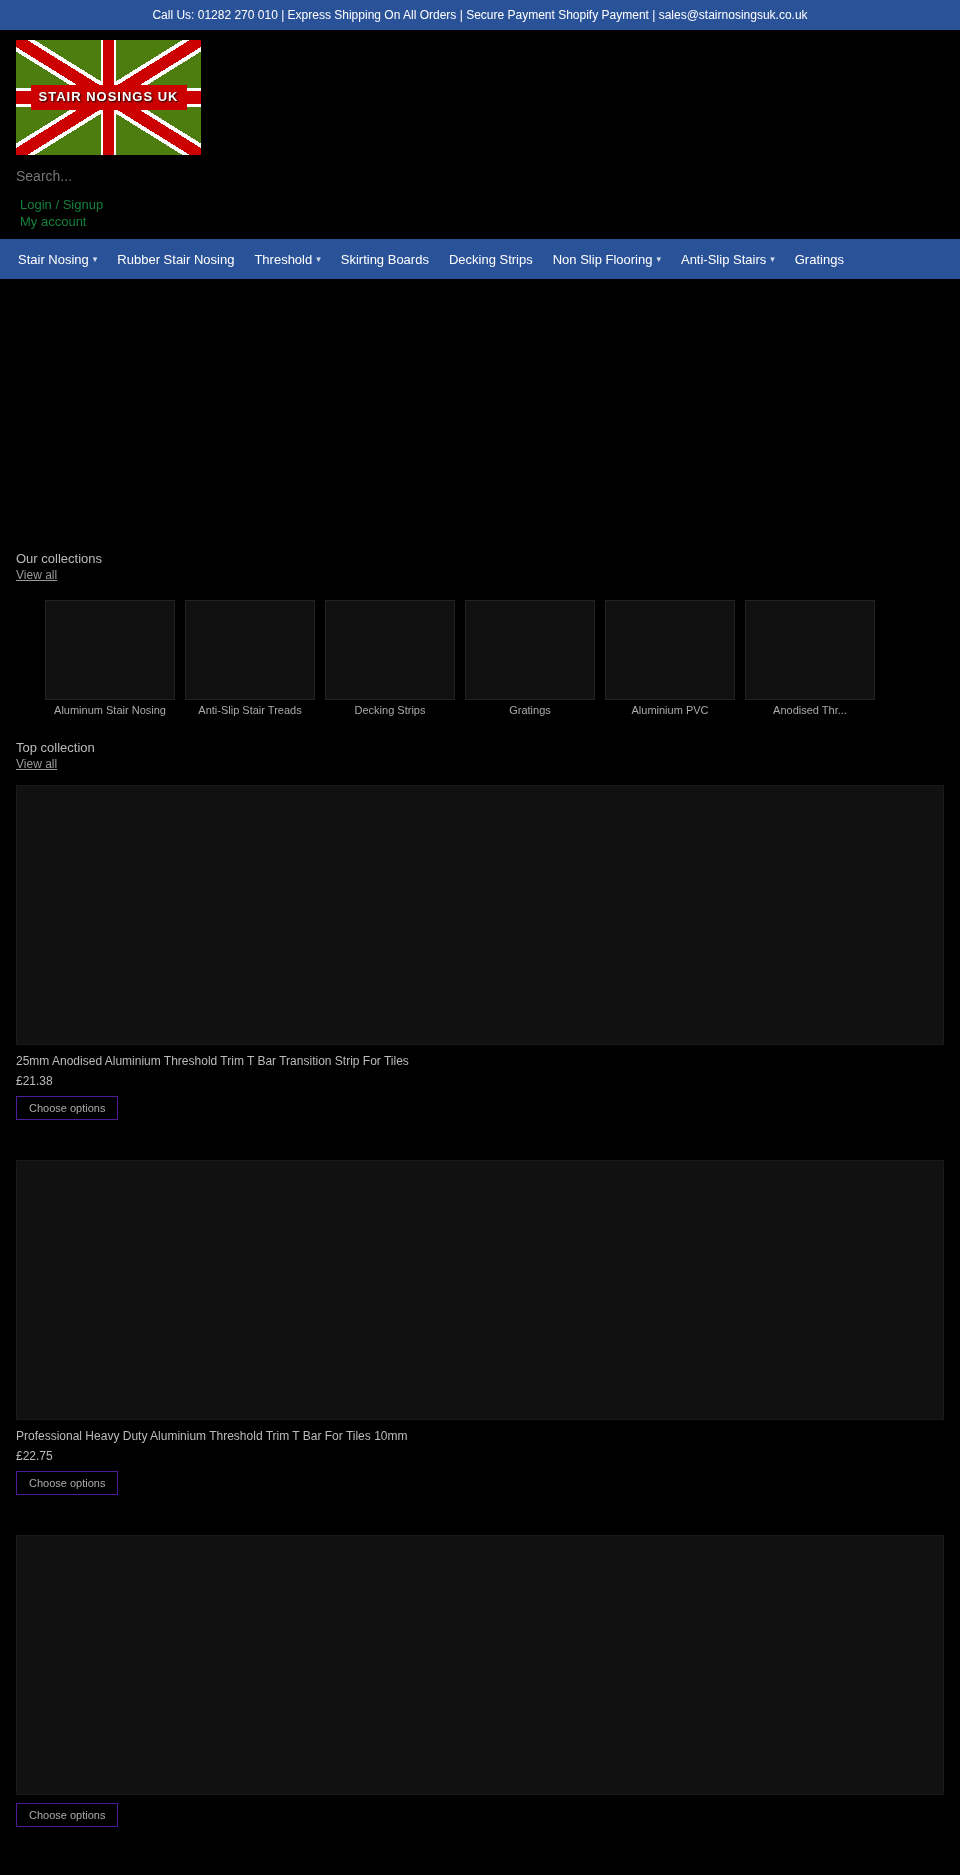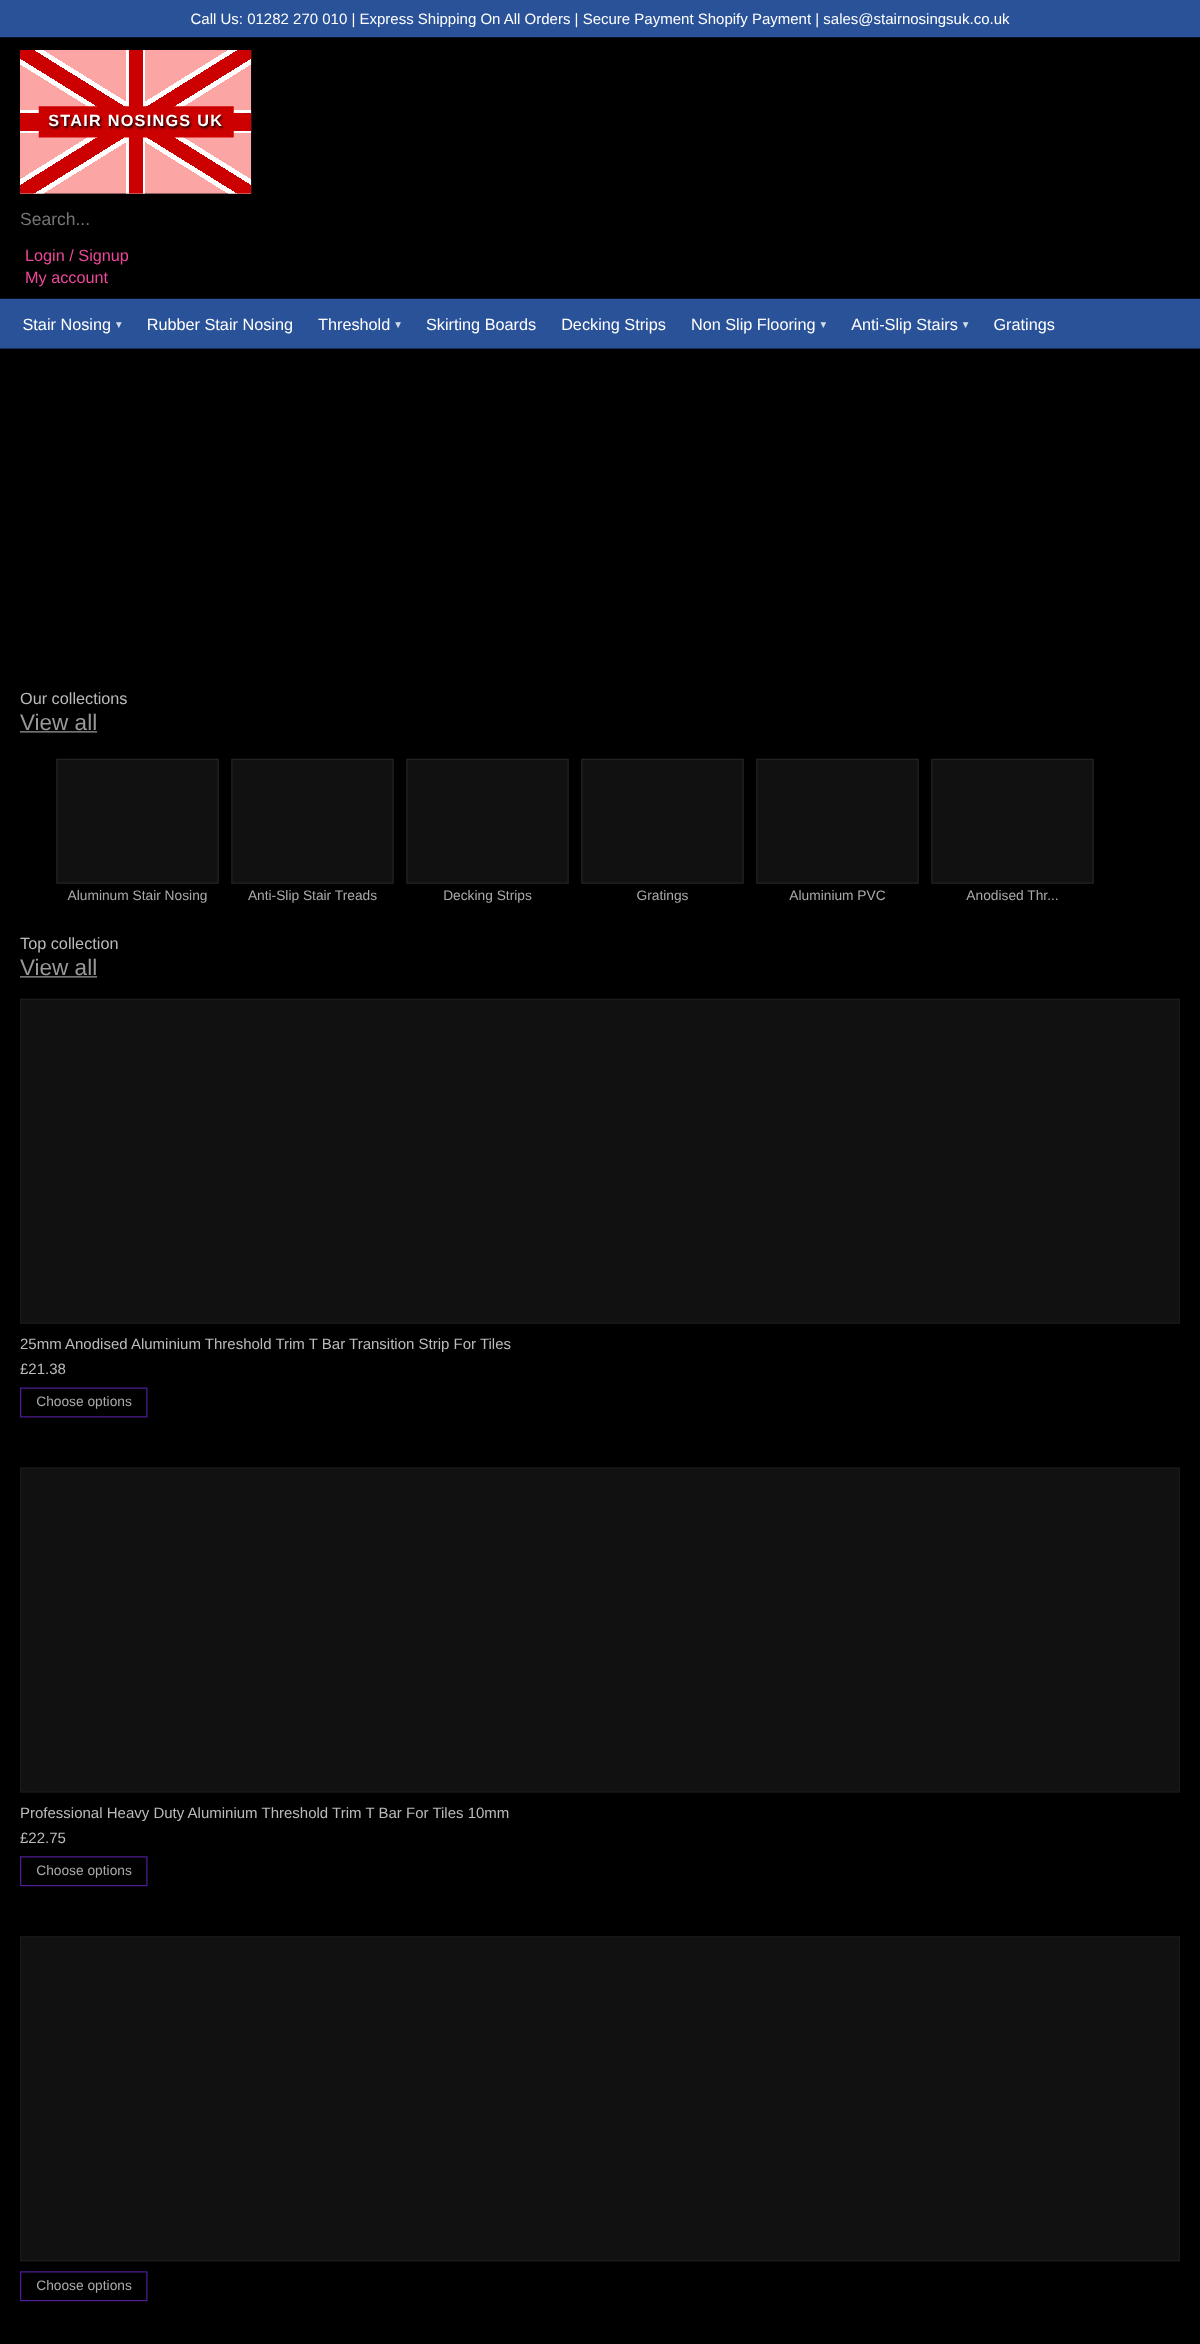--- a/index.html
+++ b/index.html
@@ -44,21 +44,21 @@
       justify-content: center;
       position: relative;
       overflow: hidden;
     }
 
     
     .logo-flag {
       width: 185px;
       height: 115px;
       position: relative;
-      background: #fca5a5;
+      background: #4d7c0f;
       display: flex;
       align-items: center;
       justify-content: center;
     }
     .logo-flag::before {
       content: '';
       position: absolute;
       top: 0; left: 0; right: 0; bottom: 0;
       background:
         linear-gradient(to bottom right, transparent 45%, #fff 45%, #fff 55%, transparent 55%),
@@ -119,21 +119,21 @@
 
     .account-area {
       display: flex;
       flex-direction: column;
       gap: 2px;
       font-size: 13px;
       color: #999;
       padding-left: 4px;
     }
     .account-area a {
-      color: #ec4899;
+      color: #15803d;
       text-decoration: none;
     }
     .cart-info {
       font-size: 13px;
       color: #999;
     }
 
     
     .nav-bar {
       background: #2a5298;
@@ -174,21 +174,21 @@
     .section-header {
       padding: 12px 16px 4px 16px;
     }
     .section-title {
       color: #bbb;
       font-size: 13px;
       font-weight: normal;
     }
     .view-all-link {
       color: #999;
-      font-size: 18px;
+      font-size: 12px;
       text-decoration: underline;
       cursor: pointer;
       display: block;
       padding: 2px 0;
     }
 
     
     .collections-grid {
       display: flex;
       gap: 0;

